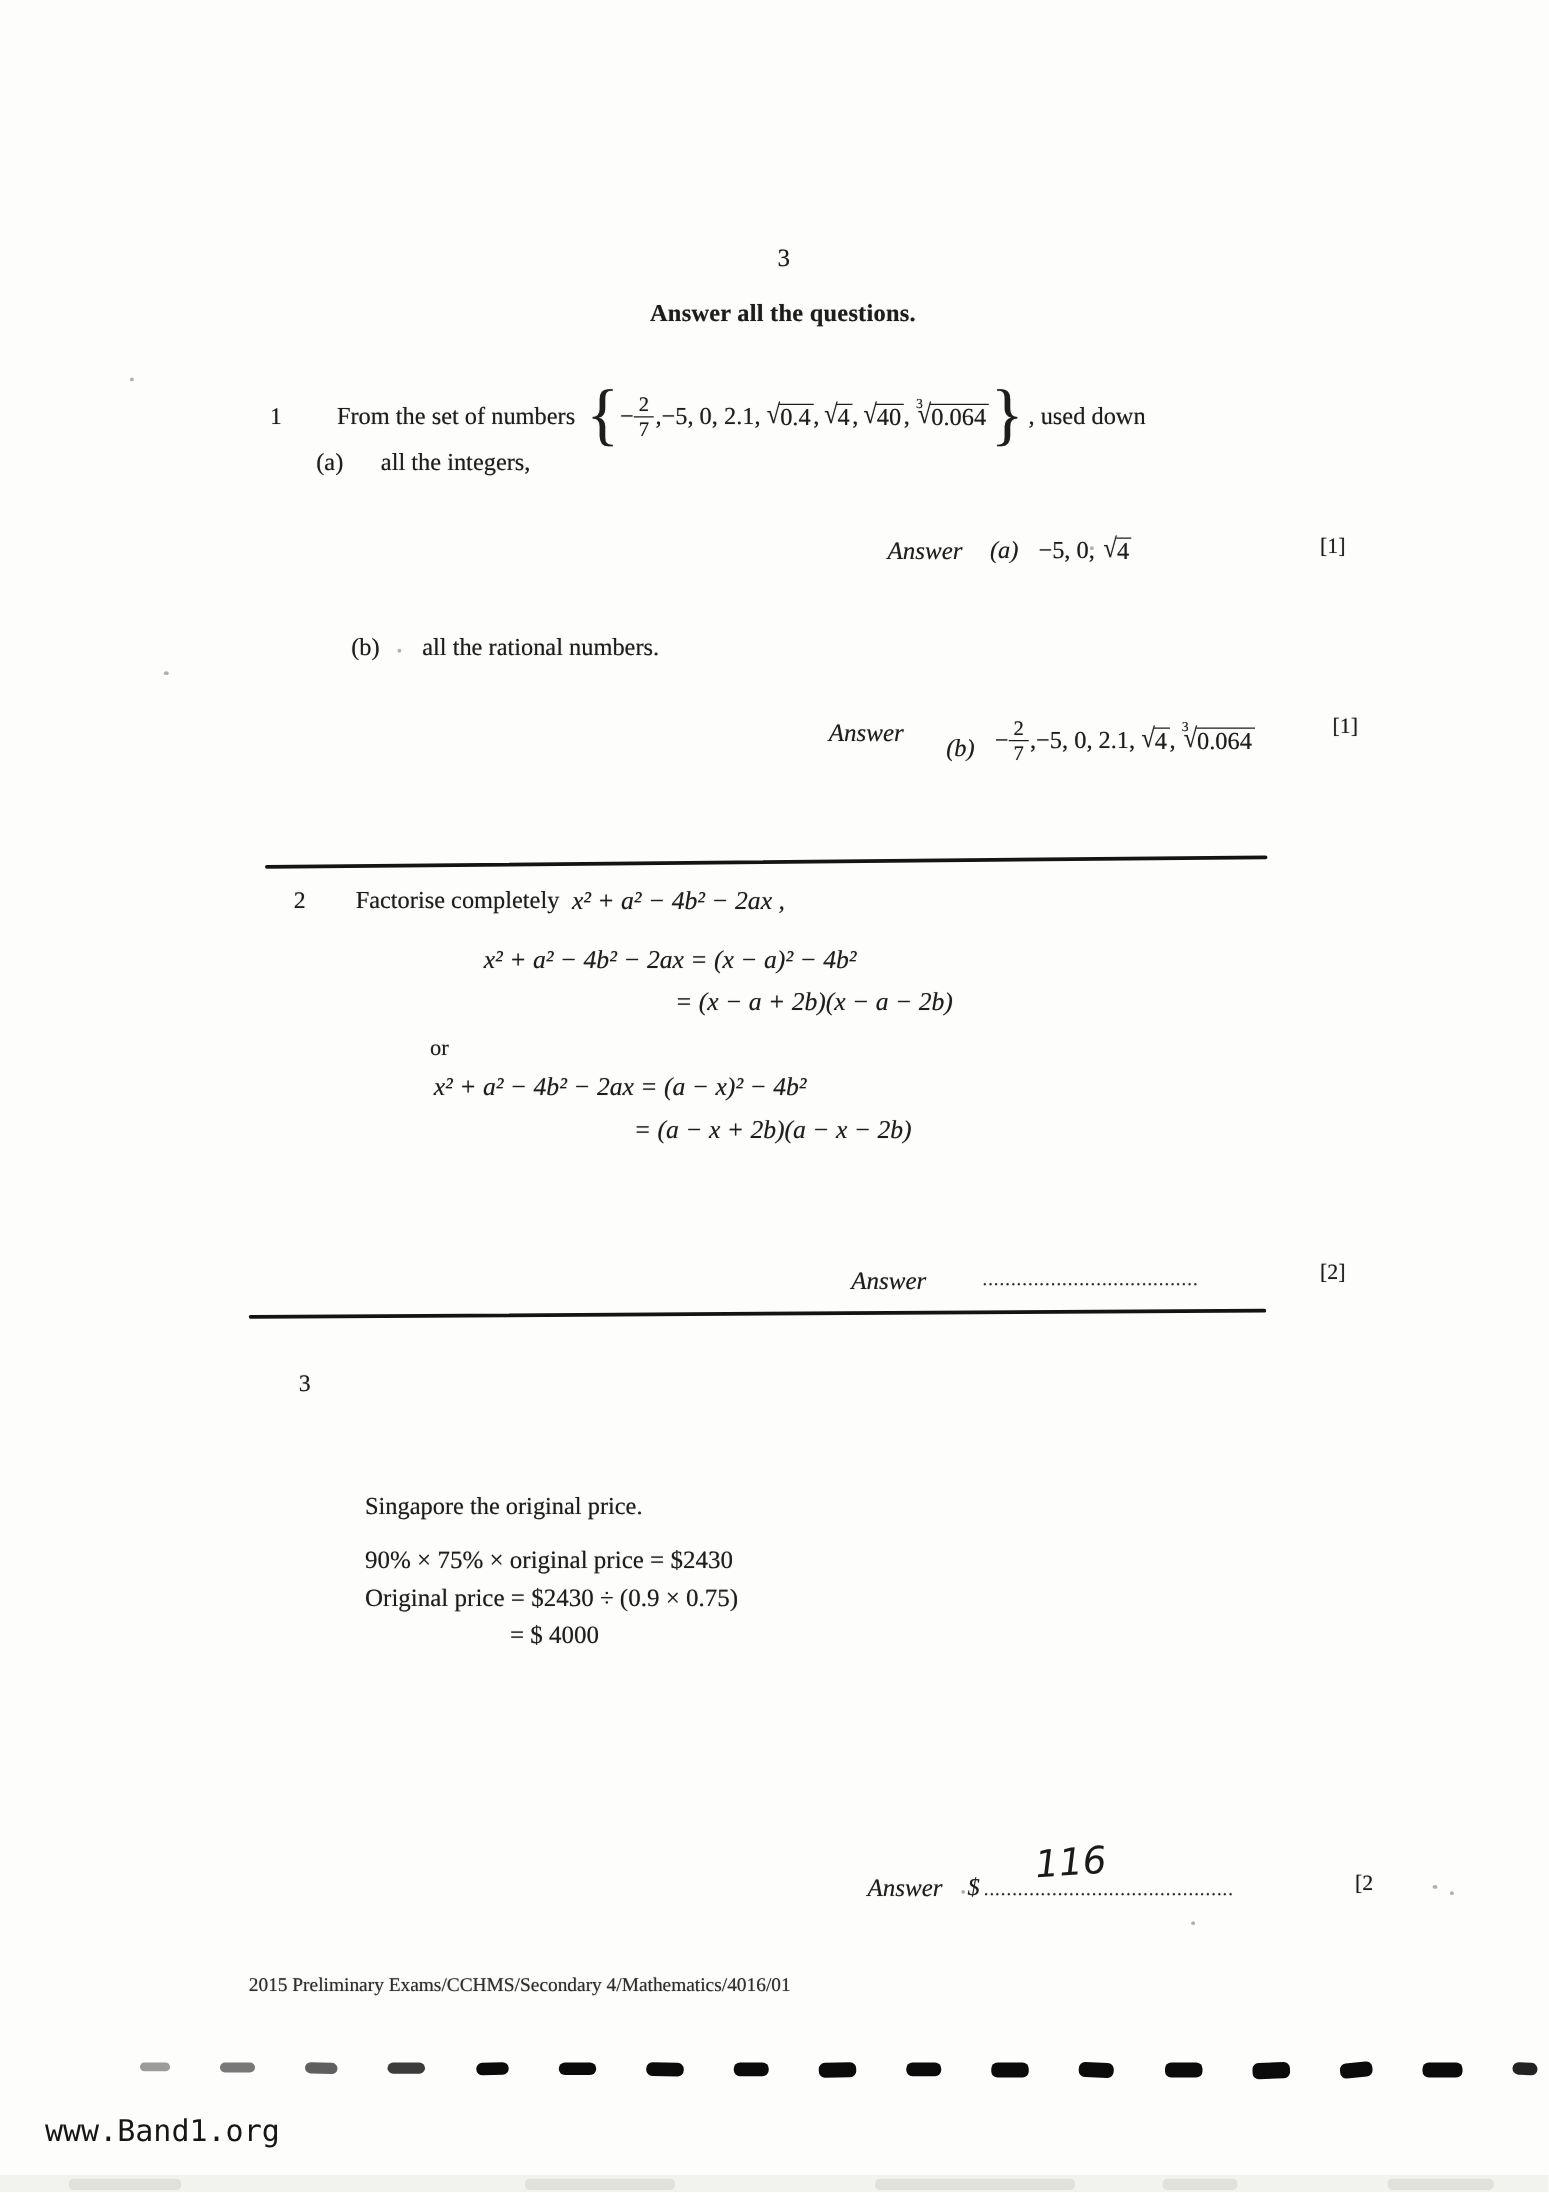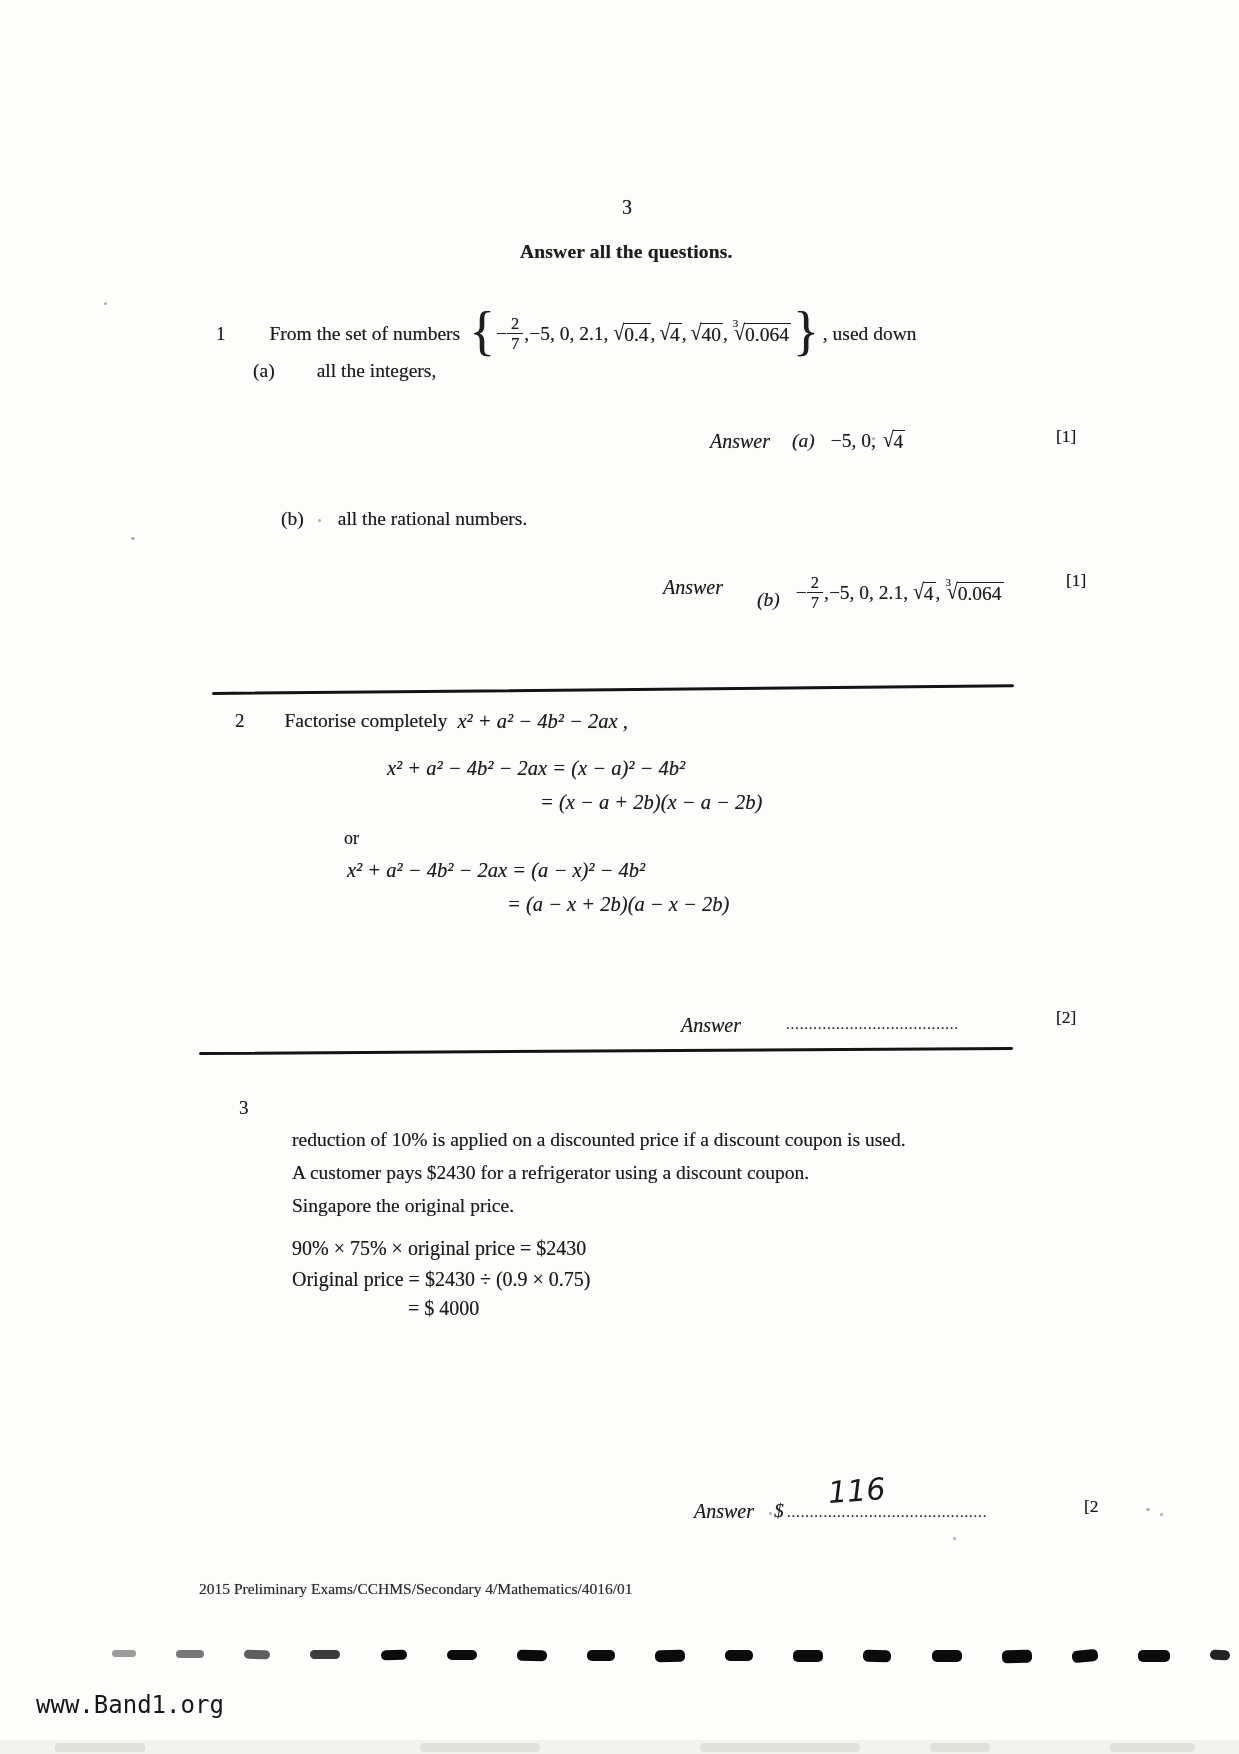--- a/index.html
+++ b/index.html
@@ -77,21 +77,21 @@
         <span class="cidx">3</span>
         <span class="rs">√</span>
         <span class="rad">0.064</span>
       </span>
     <span class="brace" style="margin-left:2px">}</span>
     <span style="margin-left:4px">, used down</span>
   </div>
 
   <div class="row" style="left:253px;top:358px;height:26px">
     <span>(a)</span>
-    <span style="margin-left:42px">all the integers,</span>
+    <span style="margin-left:30px">all the integers,</span>
   </div>
 
   <div class="row" style="left:710px;top:424px;height:34px">
     <span class="it" style="font-size:20px">Answer</span>
     <span class="it" style="margin-left:22px">(a)</span>
     <span style="margin-left:16px">−5, 0,</span>
     <span class="rt" style="margin-left:7px">
         <span class="rs">√</span>
         <span class="rad">4</span>
       </span>
@@ -140,22 +140,20 @@
   <div class="abs txt math" style="left:347px;top:859px">x² + a² − 4b² − 2ax = (a − x)² − 4b²</div>
   <div class="abs txt math" style="left:507px;top:893px">= (a − x + 2b)(a − x − 2b)</div>
 
   <div class="abs txt it" style="left:681px;top:1014px;font-size:20px">Answer</div>
   <div class="abs txt dots" style="left:786px;top:1016px">......................................</div>
   <div class="abs txt marks" style="left:1056px;top:1007px">[2]</div>
 
   <div class="rule" style="left:199px;top:1052px;width:814px;transform:rotate(-0.35deg)"></div>
 
   <div class="abs txt qn" style="left:239px;top:1097px">3</div>
-  <div class="abs txt" style="left:292px;top:1129px">reduction of 10% is applied on a discounted price if a discount coupon is used.</div>
-  <div class="abs txt" style="left:292px;top:1162px">A customer pays $2430 for a refrigerator using a discount coupon.</div>
   <div class="abs txt" style="left:292px;top:1195px">Singapore the original price.</div>
 
   <div class="abs txt" style="left:292px;top:1237px;font-size:20px">90% × 75% × original price = $2430</div>
   <div class="abs txt" style="left:292px;top:1268px;font-size:20px">Original price = $2430 ÷ (0.9 × 0.75)</div>
   <div class="abs txt" style="left:408px;top:1297px;font-size:20px">= $ 4000</div>
 
   <div class="abs txt it" style="left:694px;top:1500px;font-size:20px">Answer</div>
   <div class="abs txt" style="left:774px;top:1500px;font-style:italic">$</div>
   <div class="abs txt dots" style="left:787px;top:1504px">............................................</div>
   <div class="abs txt marks" style="left:1084px;top:1496px">[2</div>

